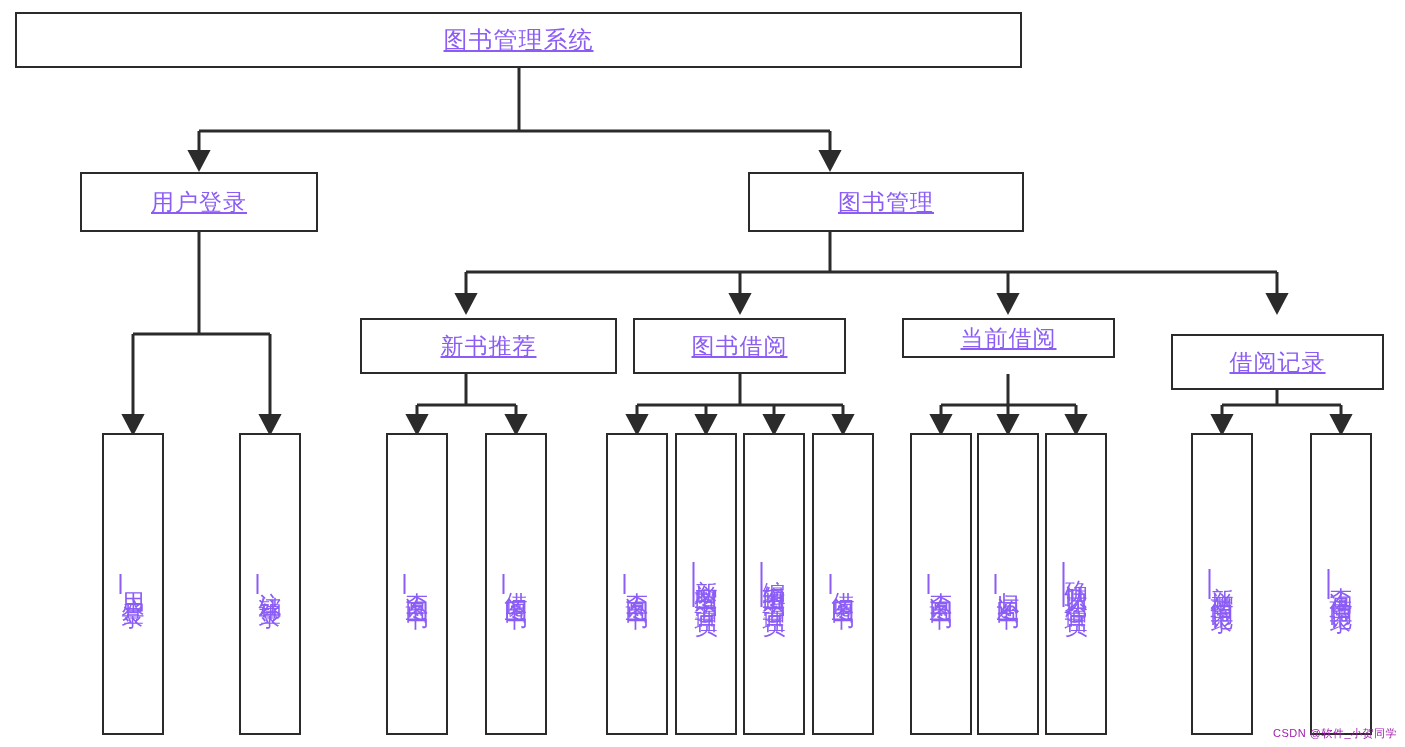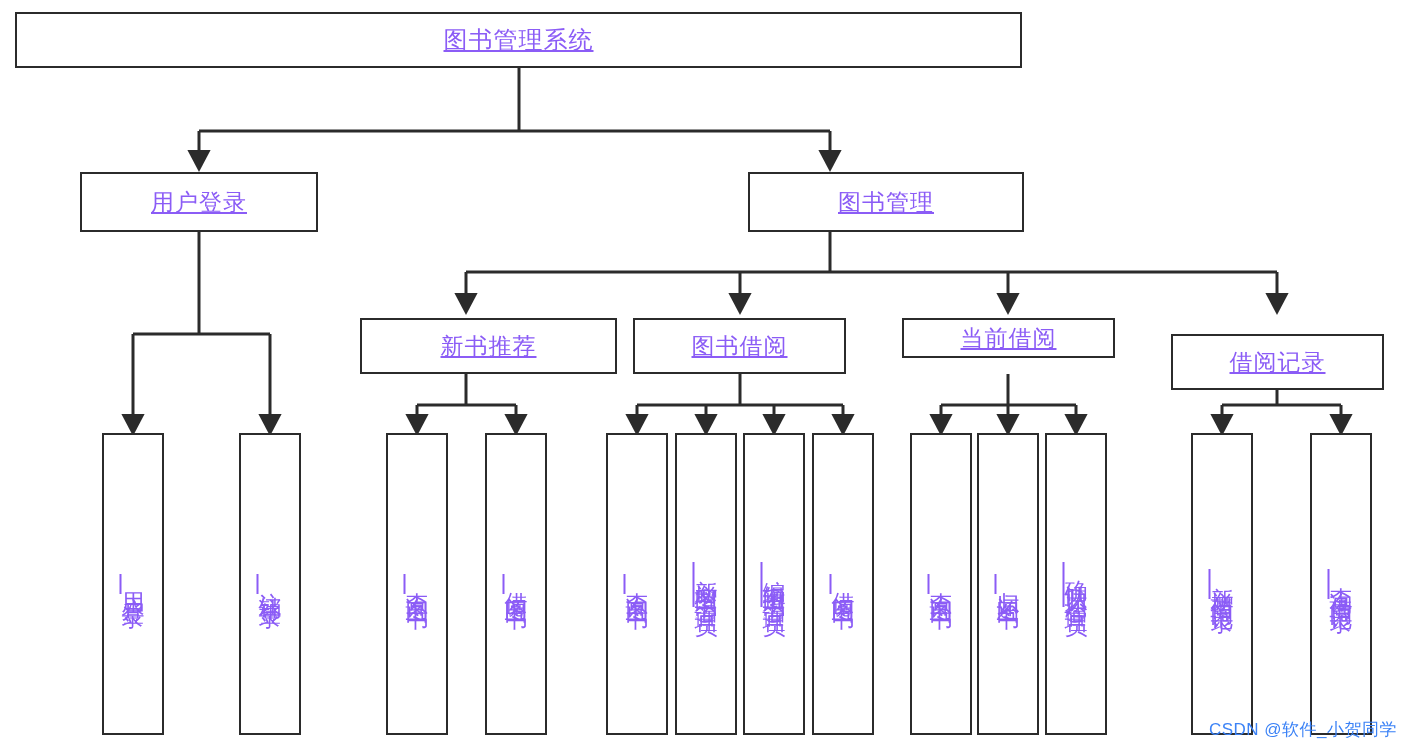--- a/index.html
+++ b/index.html
@@ -53,22 +53,22 @@
     letter-spacing: 5px;
     line-height: 1.0;
     text-align: center;
     padding: 4px 0;
     white-space: nowrap;
   }
   .watermark {
     position: absolute;
     right: 8px;
     bottom: 6px;
-    font-size: 17px;
-    color: #3b82f6;
+    font-size: 11px;
+    color: #a21caf;
     letter-spacing: 0.5px;
     white-space: nowrap;
     z-index: 5;
     font-family: "Liberation Sans", "DejaVu Sans", sans-serif;
   }
 </style>
 </head>
 <body>
 
 <div id="canvas">

